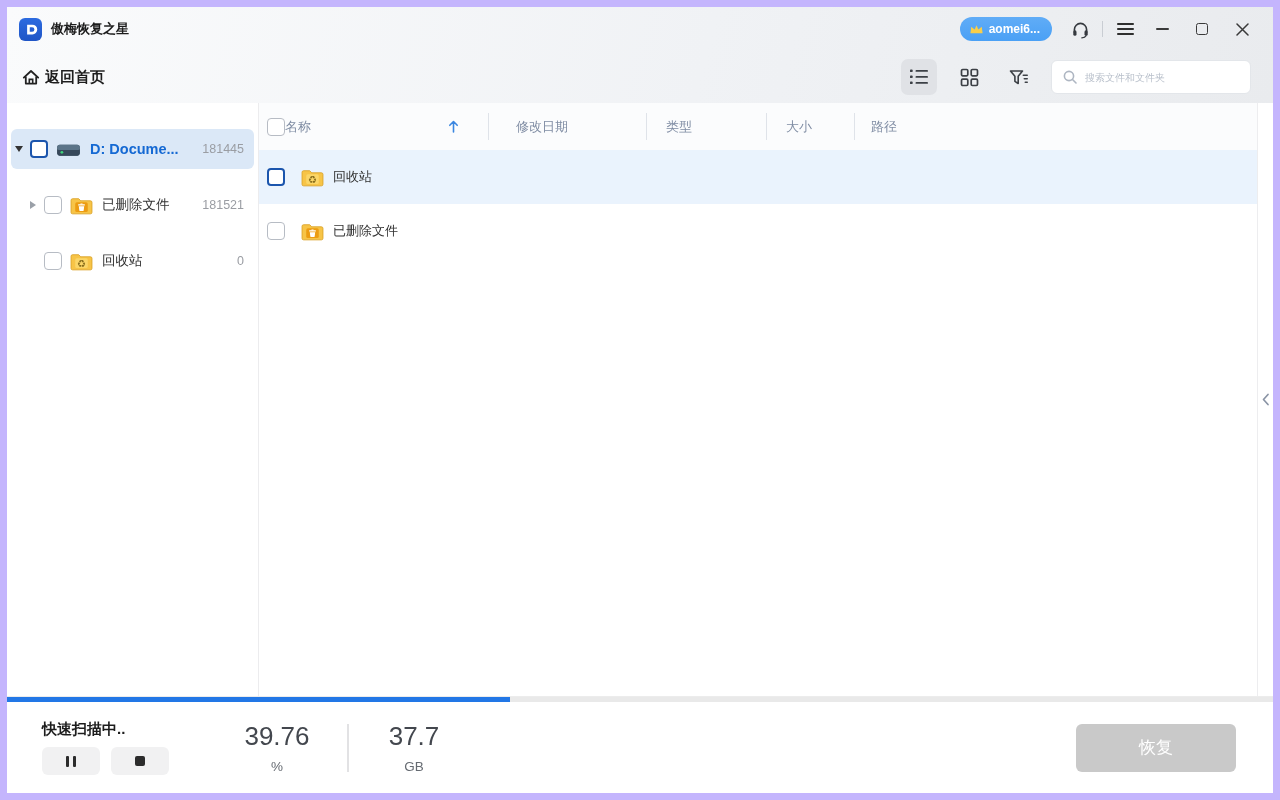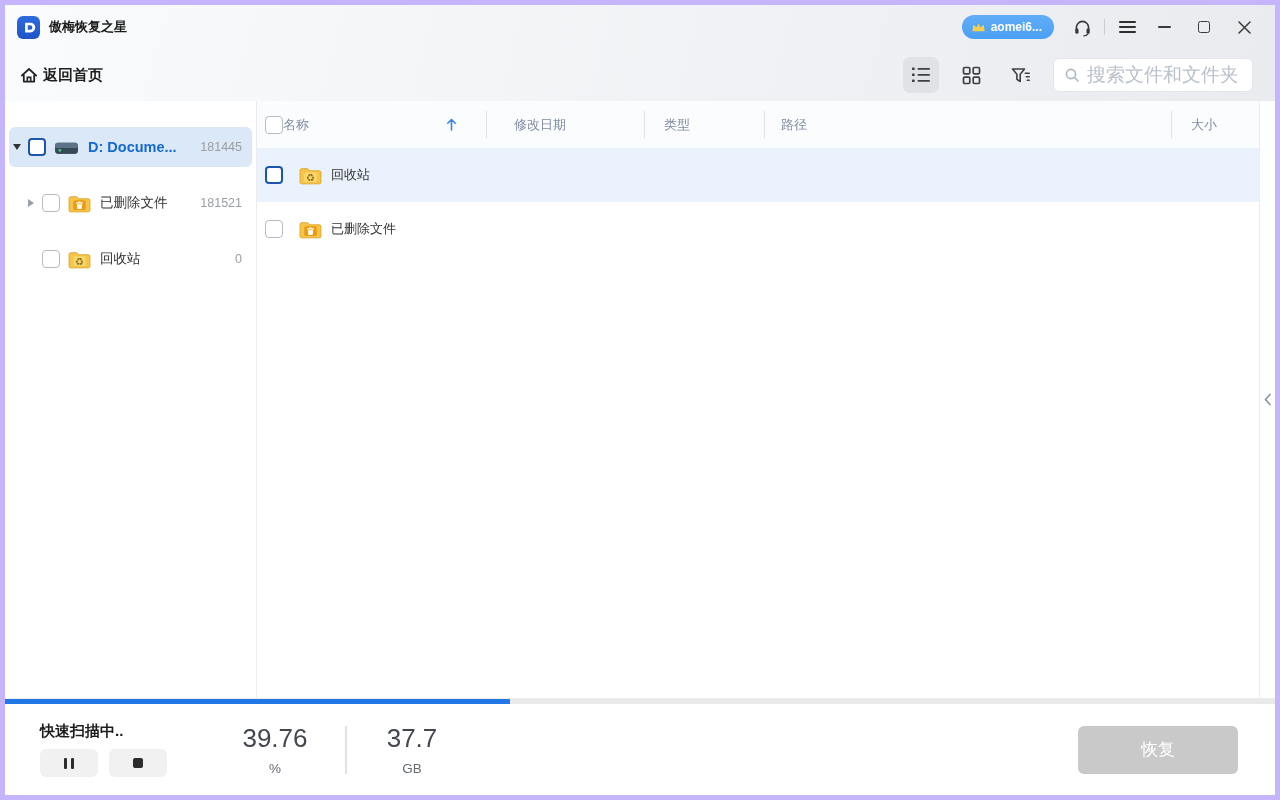--- a/index.html
+++ b/index.html
@@ -10,21 +10,21 @@
     --folder-yellow:#f5bc3f;
     --disabled-gray:#c9c9c9;
     --progress-track:#e9e9e9;
     --badge-blue:#4aa0f5;
     --header-text:#7f8ca3;
     --ink:#2e2e2e;
   }
   *{box-sizing:border-box;margin:0;padding:0;}
   html,body{width:1280px;height:800px;overflow:hidden;}
   body{font-family:"Liberation Sans","DejaVu Sans",sans-serif;color:var(--ink);background:#fff;}
-  .window{width:1280px;height:800px;display:flex;flex-direction:column;border:5px solid #c4b5fd;}
+  .window{width:1280px;height:800px;display:flex;flex-direction:column;border:7px solid #c4b5fd;}
 
   
   .chrome{background:linear-gradient(105deg,#fafbfc 0%,#f0f2f5 55%,#e9ebee 100%);}
   .titlebar{height:44px;display:flex;align-items:center;padding:0 14px 0 12px;}
   .logo{width:23px;height:23px;border-radius:6px;background:linear-gradient(180deg,#2d6be0,#1f55c6);
         display:flex;align-items:center;justify-content:center;flex:0 0 auto;}
   .app-name{font-size:13px;font-weight:bold;color:#1c1c1c;margin-left:9px;}
   .titlebar-right{margin-left:auto;display:flex;align-items:center;}
   .account-badge{height:24px;padding:0 12px 0 9px;border-radius:12px;display:flex;align-items:center;gap:5px;
         background:linear-gradient(180deg,#60acf7,var(--badge-blue));color:#fff;font-size:12px;font-weight:bold;cursor:pointer;}
@@ -35,21 +35,21 @@
   .min-bar{width:13px;height:2px;background:#3a3a3a;border-radius:1px;}
   .max-box{width:12px;height:12px;border:1.7px solid #3a3a3a;border-radius:2.5px;}
 
   .toolbar{height:52px;display:flex;align-items:center;padding:0 22px 0 14px;}
   .back-home{display:flex;align-items:center;gap:4px;font-size:15px;font-weight:bold;color:#1e1e1e;cursor:pointer;}
   .toolbar-right{margin-left:auto;display:flex;align-items:center;gap:14px;}
   .view-btn{width:36px;height:36px;border-radius:7px;display:flex;align-items:center;justify-content:center;cursor:pointer;}
   .view-btn.active{background:#e0e2e6;}
   .search-box{width:200px;height:34px;background:#fff;border:1px solid #e3e6ea;border-radius:6px;
         display:flex;align-items:center;padding:0 10px;gap:7px;}
-  .search-box input{border:none;outline:none;font-size:19px;width:150px;color:#ec4899;background:transparent;
+  .search-box input{border:none;outline:none;font-size:10px;width:150px;color:#ec4899;background:transparent;
         font-family:"Liberation Sans","DejaVu Sans",sans-serif;}
   .search-box input::placeholder{color:#b9c0cb;}
 
   
   .content{flex:1;display:flex;background:#fff;min-height:0;}
   .sidebar{width:252px;border-right:1px solid #ececee;padding-top:10px;flex:0 0 auto;}
   .tree-row{height:40px;display:flex;align-items:center;margin:16px 4px;border-radius:6px;cursor:pointer;}
   .tree-row.selected{background:var(--selection-bg);}
   .tree-row .indent{width:14px;flex:0 0 auto;}
   .expander{width:16px;display:flex;align-items:center;justify-content:center;flex:0 0 auto;}
@@ -291,25 +291,25 @@
               <path d="M5.5,12 V2.2 M1.8,5.3 L5.5,1.5 L9.2,5.3" fill="none" stroke="#3a86e0" stroke-width="1.6" stroke-linecap="round" stroke-linejoin="round"></path>
             </svg>
           </span>
         </div>
         <div class="th th-date">
           <span>修改日期</span>
         </div>
         <div class="th th-type">
           <span>类型</span>
         </div>
+        <div class="th th-size">
+          <span>大小</span>
+        </div>
         <div class="th th-path">
           <span>路径</span>
-        </div>
-        <div class="th th-size">
-          <span>大小</span>
         </div>
       </div>
 
       <div class="trow highlight">
         <span class="checkbox blue"></span>
         <span class="row-icon">
           <svg width="23" height="19" viewBox="0 0 22 18">
             <path d="M1,4 a1.5,1.5 0 0 1 1.5,-1.5 h5.8 l2,2 h9.2 a1.5,1.5 0 0 1 1.5,1.5 v9.5 a1.5,1.5 0 0 1 -1.5,1.5 h-17 a1.5,1.5 0 0 1 -1.5,-1.5 z" fill="#f7c447" stroke="#daa023" stroke-width="0.8"></path>
             <rect x="5" y="6" width="12" height="9.3" rx="1.6" fill="#fbd668"></rect>
             <text x="11" y="14" font-size="9.5" text-anchor="middle" fill="#8a6f1d" font-family="DejaVu Sans, sans-serif">♻</text>

